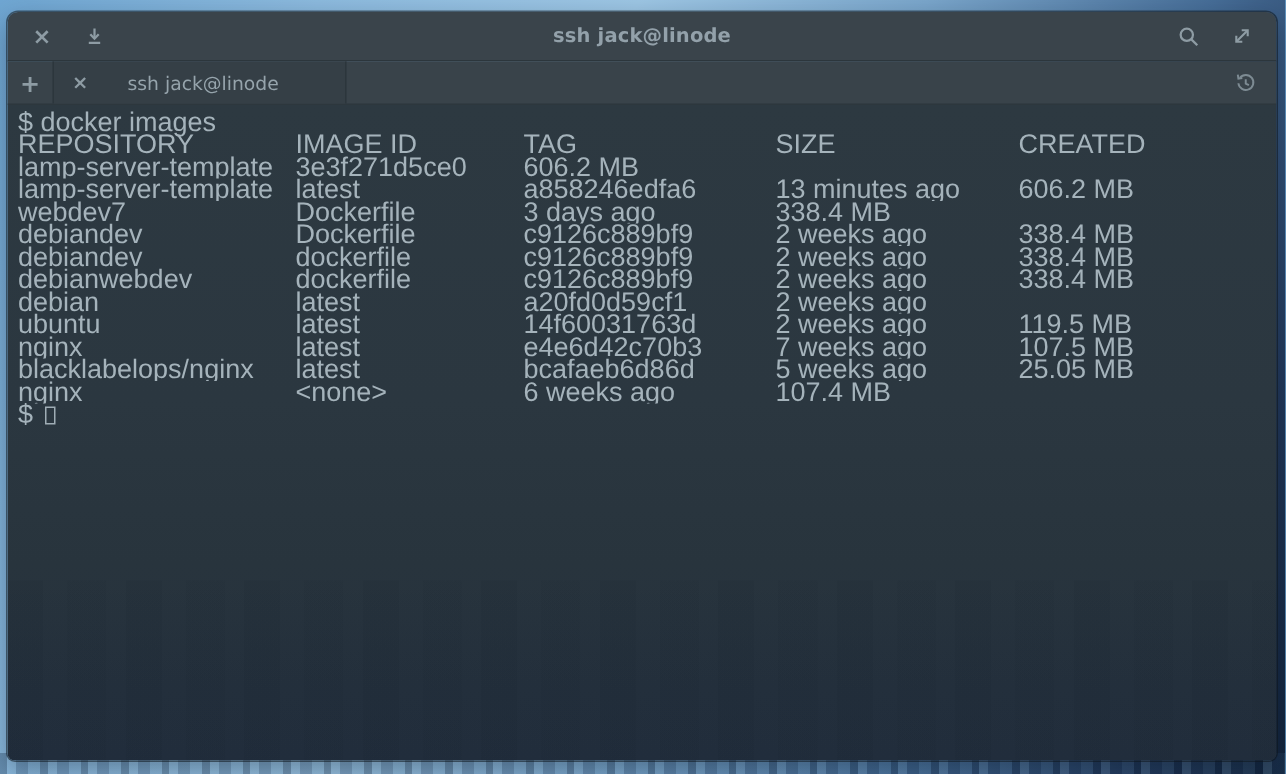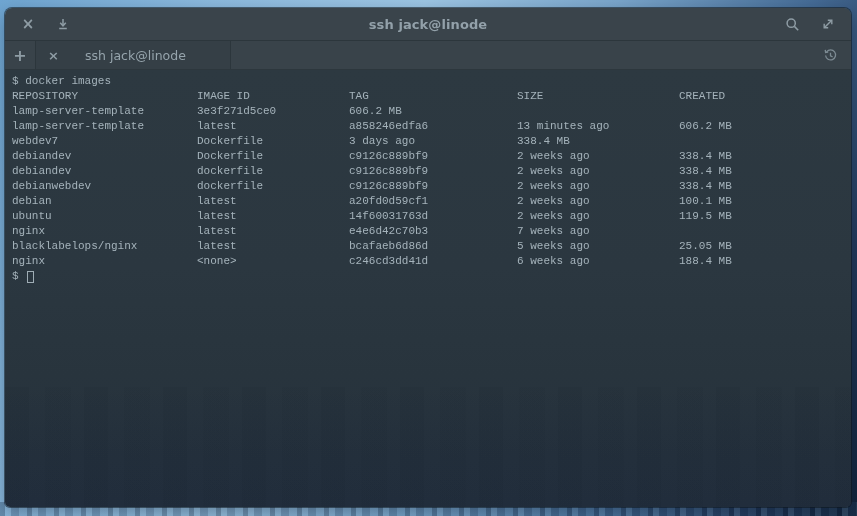--- a/index.html
+++ b/index.html
@@ -64,22 +64,22 @@
   .tab-close{font-size:13px;font-weight:bold;color:#8e9ca4;padding:0 4px;cursor:pointer;}
   .tab-label{
     flex:1;text-align:center;font-size:12.5px;color:#96a4ac;
     white-space:nowrap;overflow:hidden;text-overflow:ellipsis;padding-right:14px;
   }
   .tabbar .right-icons{margin-left:auto;display:flex;align-items:center;padding-right:10px;}
   
   .terminal{
     flex:1;position:relative;
     background:linear-gradient(180deg,#2d3941 0%, #2b3740 45%, #28343d 70%, #253140 100%);
-    font-family:Liberation Mono, monospace;
-    font-size:11px;line-height:15px;color:var(--text,#a5b3bb);
+    font-family:Liberation Sans, sans-serif;
+    font-size:18px;line-height:15px;color:var(--text,#a5b3bb);
     padding:4px 4px 0 7px;cursor:text;
   }
   
   .terminal::after{
     content:"";position:absolute;left:0;right:0;bottom:0;height:120px;pointer-events:none;
     background:
       linear-gradient(180deg, rgba(10,22,34,0) 0%, rgba(10,22,34,.10) 55%, rgba(12,24,38,.16) 100%),
       repeating-linear-gradient(90deg,
         rgba(8,18,28,.06) 0 24px, rgba(8,18,28,0) 24px 40px,
         rgba(8,18,28,.045) 40px 66px, rgba(8,18,28,0) 66px 79px);
@@ -210,48 +210,47 @@
           <div class="tcell">dockerfile</div>
           <div class="tcell">c9126c889bf9</div>
           <div class="tcell">2 weeks ago</div>
           <div class="tcell">338.4 MB</div>
         </div>
         <div class="trow">
           <div class="tcell">debian</div>
           <div class="tcell">latest</div>
           <div class="tcell">a20fd0d59cf1</div>
           <div class="tcell">2 weeks ago</div>
-          <div class="tcell">100.1 MB</div>
         </div>
         <div class="trow">
           <div class="tcell">ubuntu</div>
           <div class="tcell">latest</div>
           <div class="tcell">14f60031763d</div>
           <div class="tcell">2 weeks ago</div>
           <div class="tcell">119.5 MB</div>
         </div>
         <div class="trow">
           <div class="tcell">nginx</div>
           <div class="tcell">latest</div>
           <div class="tcell">e4e6d42c70b3</div>
           <div class="tcell">7 weeks ago</div>
+          <div class="tcell">107.5 MB</div>
         </div>
         <div class="trow">
           <div class="tcell">blacklabelops/nginx</div>
           <div class="tcell">latest</div>
           <div class="tcell">bcafaeb6d86d</div>
           <div class="tcell">5 weeks ago</div>
           <div class="tcell">25.05 MB</div>
         </div>
         <div class="trow">
           <div class="tcell">nginx</div>
           <div class="tcell">&lt;none&gt;</div>
-          <div class="tcell">c246cd3dd41d</div>
           <div class="tcell">6 weeks ago</div>
-          <div class="tcell">188.4 MB</div>
+          <div class="tcell">107.4 MB</div>
         </div>
       </div>
     <div class="prompt-line">
       <span>$</span>
       <span class="cursor"></span>
     </div>
   </div>
 
 </div>
 

